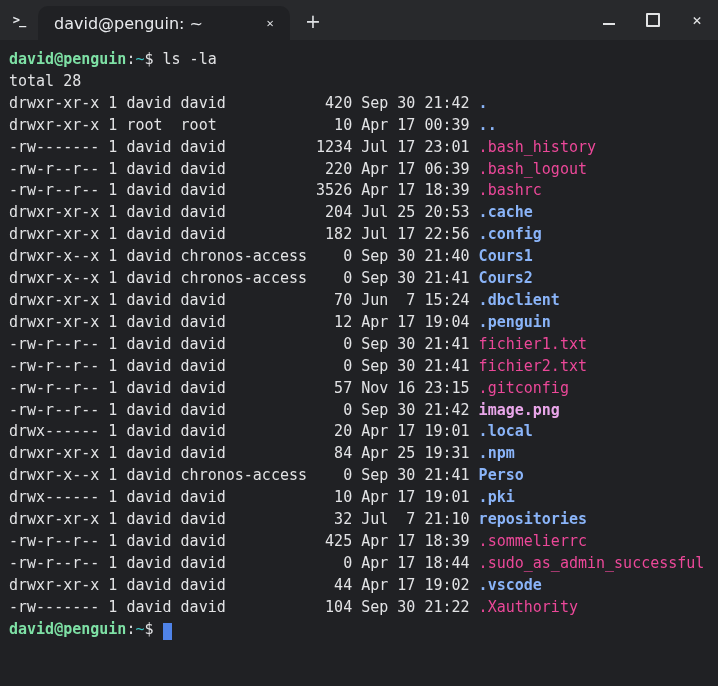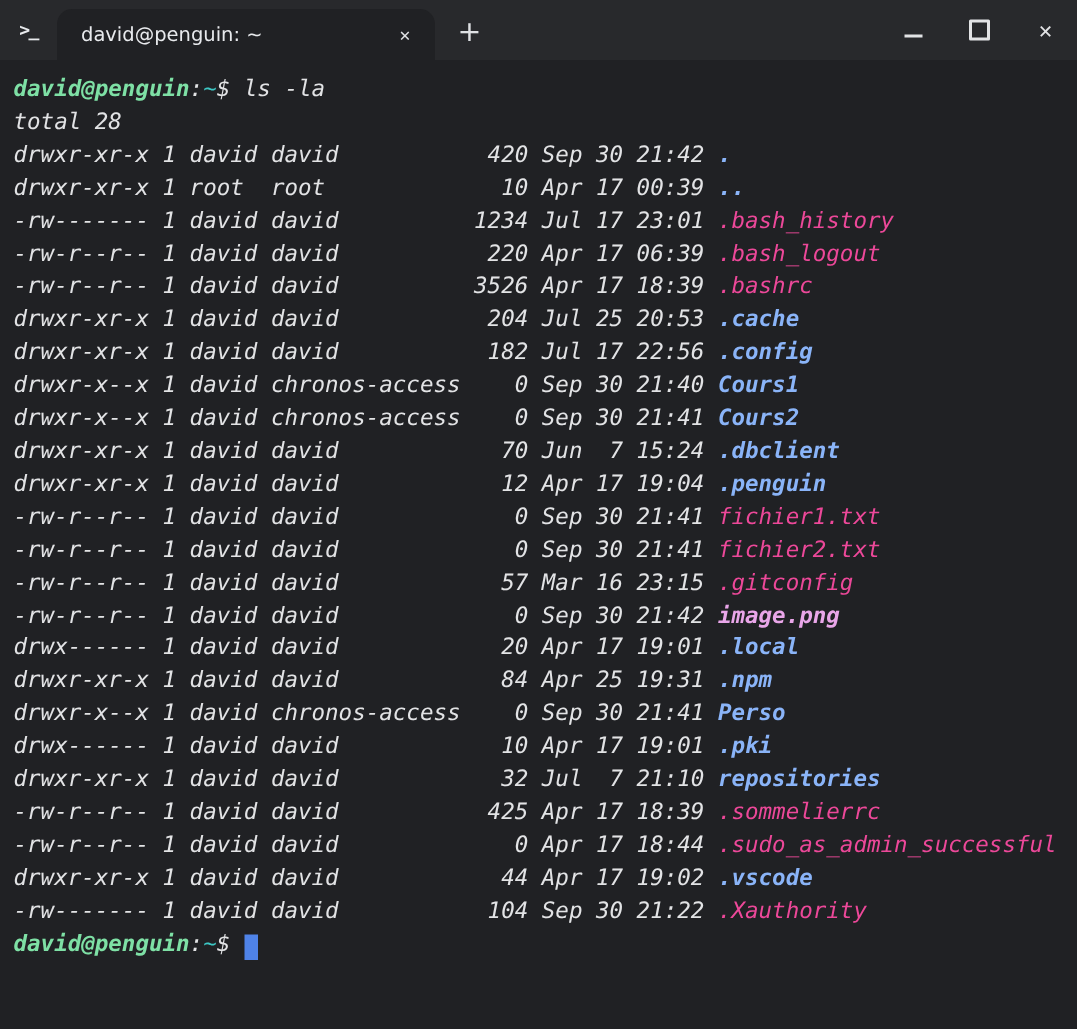--- a/index.html
+++ b/index.html
@@ -19,21 +19,21 @@
     width:38px;height:40px;display:flex;align-items:center;justify-content:center;
     color:#e8eaed;font-size:12px;font-weight:bold;letter-spacing:-1px;
   }
   .tab{
     width:252px;height:34px;background:#202124;
     border-radius:10px 10px 0 0;
     display:flex;align-items:center;
     padding:0 10px 0 16px;box-sizing:border-box;
   }
   .tab-title{
-    flex:1;color:#e8eaed;font-size:13px;
+    flex:1;color:#e8eaed;font-size:16px;
     font-family:"DejaVu Sans","Liberation Sans",sans-serif;
     white-space:nowrap;overflow:hidden;
   }
   .tab-close{
     width:20px;height:20px;border-radius:50%;
     display:flex;align-items:center;justify-content:center;
     color:#dfe1e4;font-size:12px;cursor:pointer;
   }
   .new-tab{
     width:30px;height:30px;margin:0 0 4px 8px;border-radius:50%;
@@ -54,21 +54,21 @@
   .glyph-close{font-size:15px;line-height:1;}
   
   .screen{
     height:646px;box-sizing:border-box;
     padding:9px 0 0 9px;
     background:#202124;
     font-size:15px;line-height:21.9px;
     color:#e2e3e5;
     cursor:text;
   }
-  .line{white-space:pre;font-style:italic;}
+  .line{white-space:pre;}
   .c-user{color:#7ee0a5;font-weight:bold;}
   .c-tilde{color:#3dc7c4;}
   .style-dir{color:#8ab4f8;font-weight:bold;}
   .style-image{color:#e9a6e9;font-weight:bold;margin-top:34px;}
   .style-plain{color:#ec4899;}
   .cursor{
     display:inline-block;width:9px;height:17px;
     background:#4f83e8;vertical-align:text-bottom;margin-left:0;
     transform:translateY(2px);
   }
@@ -128,21 +128,21 @@
   <div class="line"><span>drwxr-x--x 1 david chronos-access    0 Sep 30 21:41 </span><span class="style-dir">Cours2</span></div>
 
   <div class="line"><span>drwxr-xr-x 1 david david            70 Jun  7 15:24 </span><span class="style-dir">.dbclient</span></div>
 
   <div class="line"><span>drwxr-xr-x 1 david david            12 Apr 17 19:04 </span><span class="style-dir">.penguin</span></div>
 
   <div class="line"><span>-rw-r--r-- 1 david david             0 Sep 30 21:41 </span><span class="style-plain">fichier1.txt</span></div>
 
   <div class="line"><span>-rw-r--r-- 1 david david             0 Sep 30 21:41 </span><span class="style-plain">fichier2.txt</span></div>
 
-  <div class="line"><span>-rw-r--r-- 1 david david            57 Mar 16 23:15 </span><span class="style-plain">.gitconfig</span></div>
+  <div class="line"><span>-rw-r--r-- 1 david david            57 Nov 16 23:15 </span><span class="style-plain">.gitconfig</span></div>
 
   <div class="line"><span>-rw-r--r-- 1 david david             0 Sep 30 21:42 </span><span class="style-image">image.png</span></div>
 
   <div class="line"><span>drwx------ 1 david david            20 Apr 17 19:01 </span><span class="style-dir">.local</span></div>
 
   <div class="line"><span>drwxr-xr-x 1 david david            84 Apr 25 19:31 </span><span class="style-dir">.npm</span></div>
 
   <div class="line"><span>drwxr-x--x 1 david chronos-access    0 Sep 30 21:41 </span><span class="style-dir">Perso</span></div>
 
   <div class="line"><span>drwx------ 1 david david            10 Apr 17 19:01 </span><span class="style-dir">.pki</span></div>

